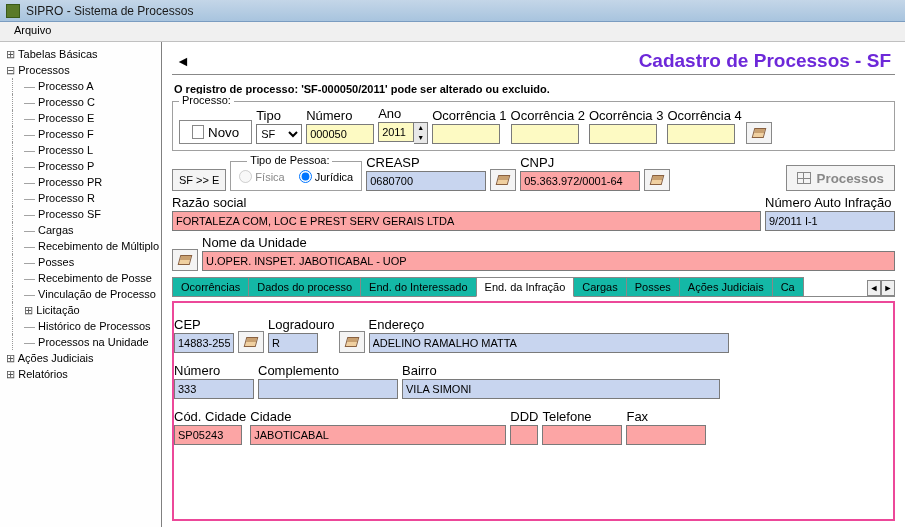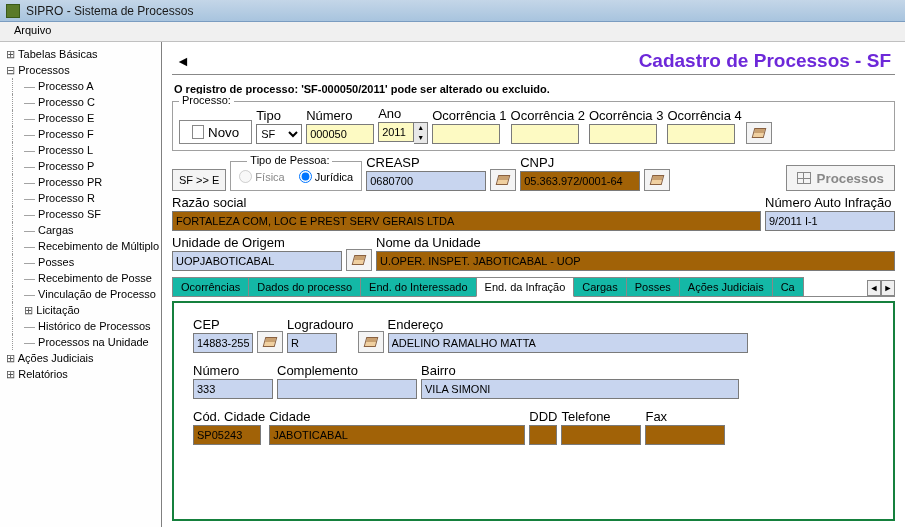--- a/index.html
+++ b/index.html
@@ -104,21 +104,21 @@
 }
 input.text {
   border: 1px solid #7a7a7a;
   height: 20px;
   padding: 0 3px;
   font-family: inherit;
   font-size: 11px;
 }
 input.yellow { background: #fdfac3; }
 input.blue { background: #c8d5ef; }
-input.gray { background: #a16207; }
+input.gray { background: #fca5a5; }
 .spinner { display: flex; }
 .spinner input { width: 36px; }
 .spin-btns {
   display: flex; flex-direction: column;
   border: 1px solid #7a7a7a; border-left: none;
 }
 .spin-btn { width: 13px; height: 10px; background: #e8e8e8; font-size: 7px; text-align: center; line-height: 8px; border: none; cursor: pointer; }
 .icon-btn {
   width: 26px; height: 22px;
   background: #f4f4f4;
@@ -193,22 +193,22 @@
 }
 .tab-scroll .arr {
   width: 14px; height: 16px;
   border: 1px solid #888;
   background: #f0f0f0;
   text-align: center; line-height: 14px;
   font-size: 9px;
   cursor: pointer;
 }
 .tab-panel {
-  border: 2px solid #15803d;
-  padding: 14px 10px 60px 19px;
+  border: 2px solid #ec4899;
+  padding: 14px 10px 60px 0;
   margin-top: 4px;
   min-height: 220px;
 }
 .highlight-box {
   border: 2px solid #c20f0f;
 }
 .spacer-v { height: 10px; }.w50{width:50px}.w60{width:60px}.w68{width:68px}.w80{width:80px}.w120{width:120px}.w140{width:140px}.w170{width:170px}.w280{width:280px}.w480{width:480px}
 select.tipo-sel { border:1px solid #7a7a7a; height:20px; background:#fff; width:46px; font-size:11px; }
 </style>
 </head>
@@ -341,24 +341,20 @@
         <span class="label">Razão social</span>
         <input class="text gray w480" style="width: 100%;" value="FORTALEZA COM, LOC E PREST SERV GERAIS LTDA">
       </div>
       <div class="col" style="width:130px">
         <span class="label">Número Auto Infração</span>
         <input class="text blue" style="width: 130px;" value="9/2011 I-1">
       </div>
     </div>
 
     <div class="row" style="margin-top:4px">
-      <div class="col">
-        <span class="label">Unidade de Origem</span>
-        <input class="text blue w170" value="UOPJABOTICABAL" style="">
-      </div>
       <button class="icon-btn">
           <span class="eraser-icon"></span>
         </button>
       <div class="col" style="flex:1">
         <span class="label">Nome da Unidade</span>
         <input class="text gray" style="width: 100%;" value="U.OPER. INSPET. JABOTICABAL - UOP">
       </div>
     </div>
 
     <div class="tabs">

